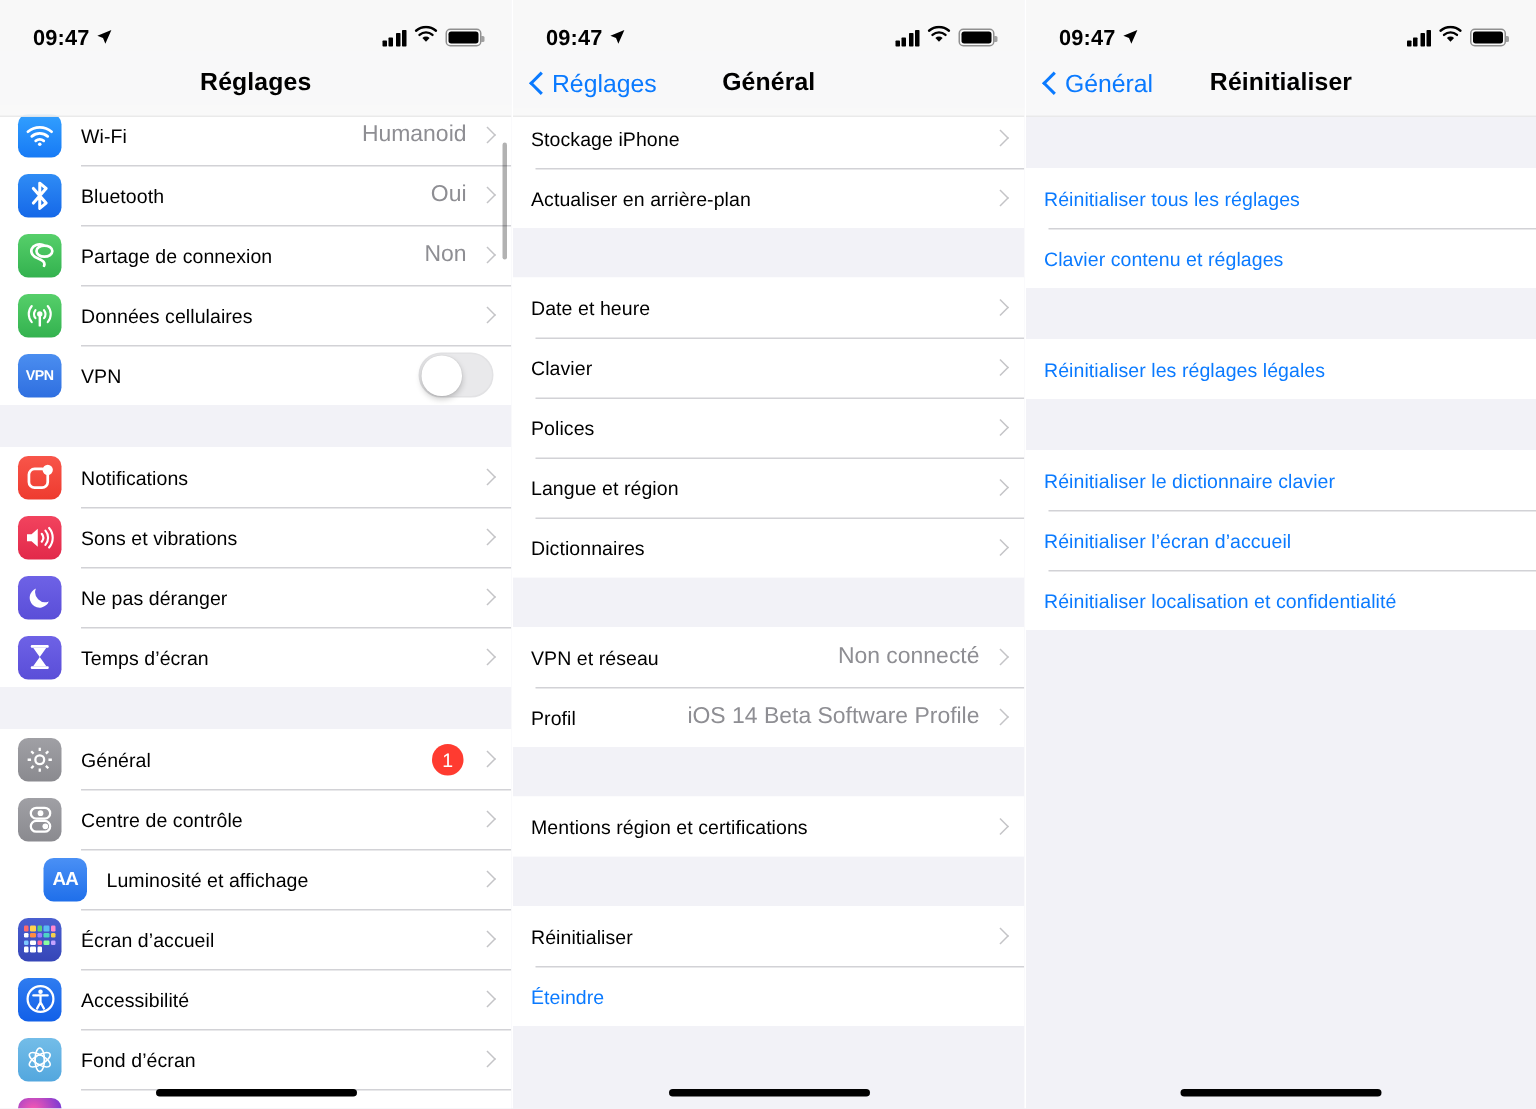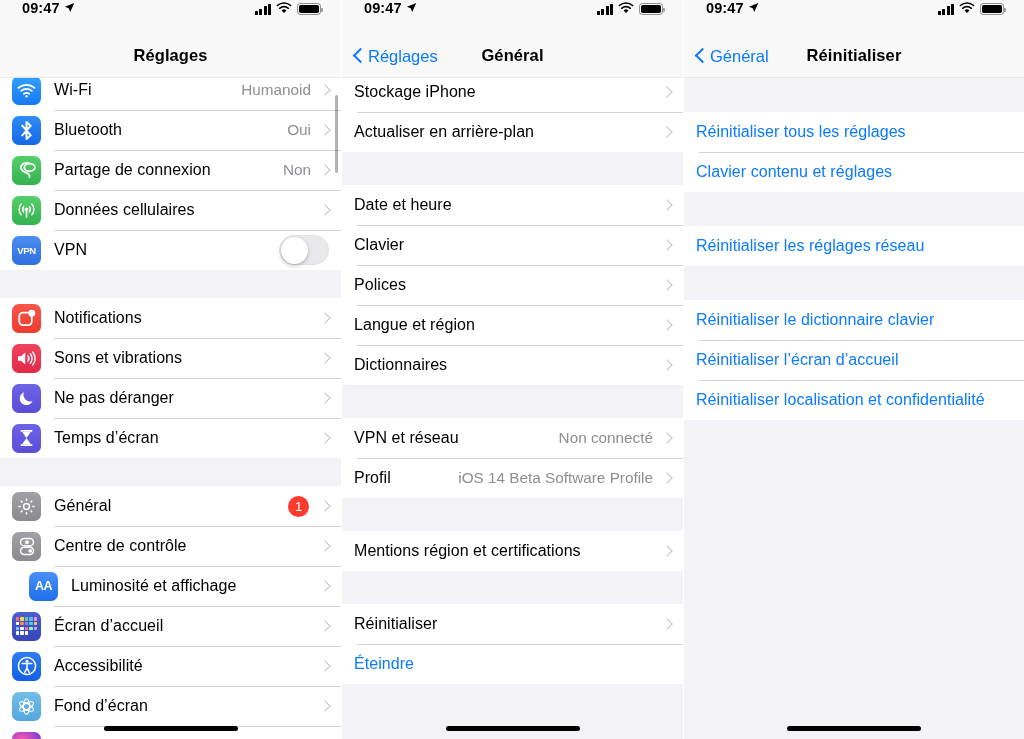--- a/index.html
+++ b/index.html
@@ -18,21 +18,21 @@
     background:#f2f2f7;
     overflow:hidden;
     flex:0 0 auto;
   }
   .phone.mid { width:342px; }
   .phone + .phone { border-left:1px solid #ffffff; }
 
   
   .statusbar {
     position:absolute; top:0; left:0; right:0; height:34px;
-    display:flex; align-items:flex-start; justify-content:space-between;
+    display:flex; align-items:flex-end; justify-content:space-between;
     padding:0 20px 0 22px;
     z-index:40;
     background:#f8f8f8;
   }
   .sb-time {
     font-size:14.5px; font-weight:bold; color:#000;
     letter-spacing:0.1px; display:flex; align-items:center; gap:4px;
   }
   .sb-right { display:flex; align-items:center; gap:5px; }
   .loc-arrow { display:inline-block; }
@@ -105,21 +105,21 @@
     height:0.5px; background:#d2d2d6;
   }
   .row.noicon + .row.noicon::before{ left:15px; }
   .row .ico{
     width:29px; height:29px; border-radius:6.8px;
     margin-right:13px; flex:0 0 auto;
     display:flex; align-items:center; justify-content:center;
     overflow:hidden;
   }
   .row .label{
-    font-size:16px; color:#000; flex:1 1 auto;
+    font-size:13px; color:#000; flex:1 1 auto;
     white-space:nowrap; letter-spacing:0.05px;
   }
   .row .label.link{ color:#0a7aff; }
   .row .value{
     font-size:15.3px; color:#8e8e93; margin-right:8px;
     white-space:nowrap;
   }
   .chev{
     width:8px; height:13px; position:relative; flex:0 0 auto; margin-left:2px;
   }
@@ -576,21 +576,21 @@
         </div>
         <div class="row noicon">
           <span class="label link">Clavier contenu et réglages</span>
         </div>
       </div>
 
       <div class="spacer" style="height:34px"></div>
 
       <div class="group">
         <div class="row noicon">
-          <span class="label link">Réinitialiser les réglages réseau</span>
+          <span class="label link">Réinitialiser les réglages légales</span>
         </div>
       </div>
 
       <div class="spacer" style="height:34px"></div>
 
       <div class="group">
         <div class="row noicon">
           <span class="label link">Réinitialiser le dictionnaire clavier</span>
         </div>
         <div class="row noicon">

